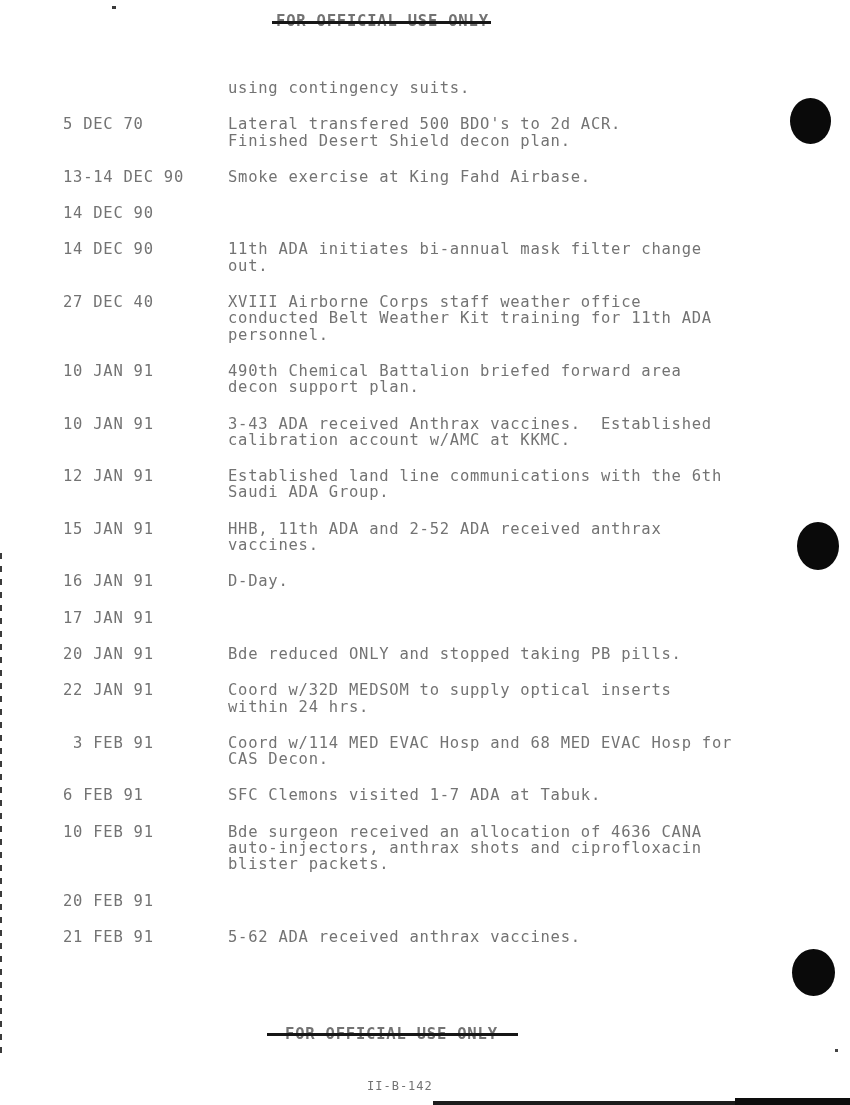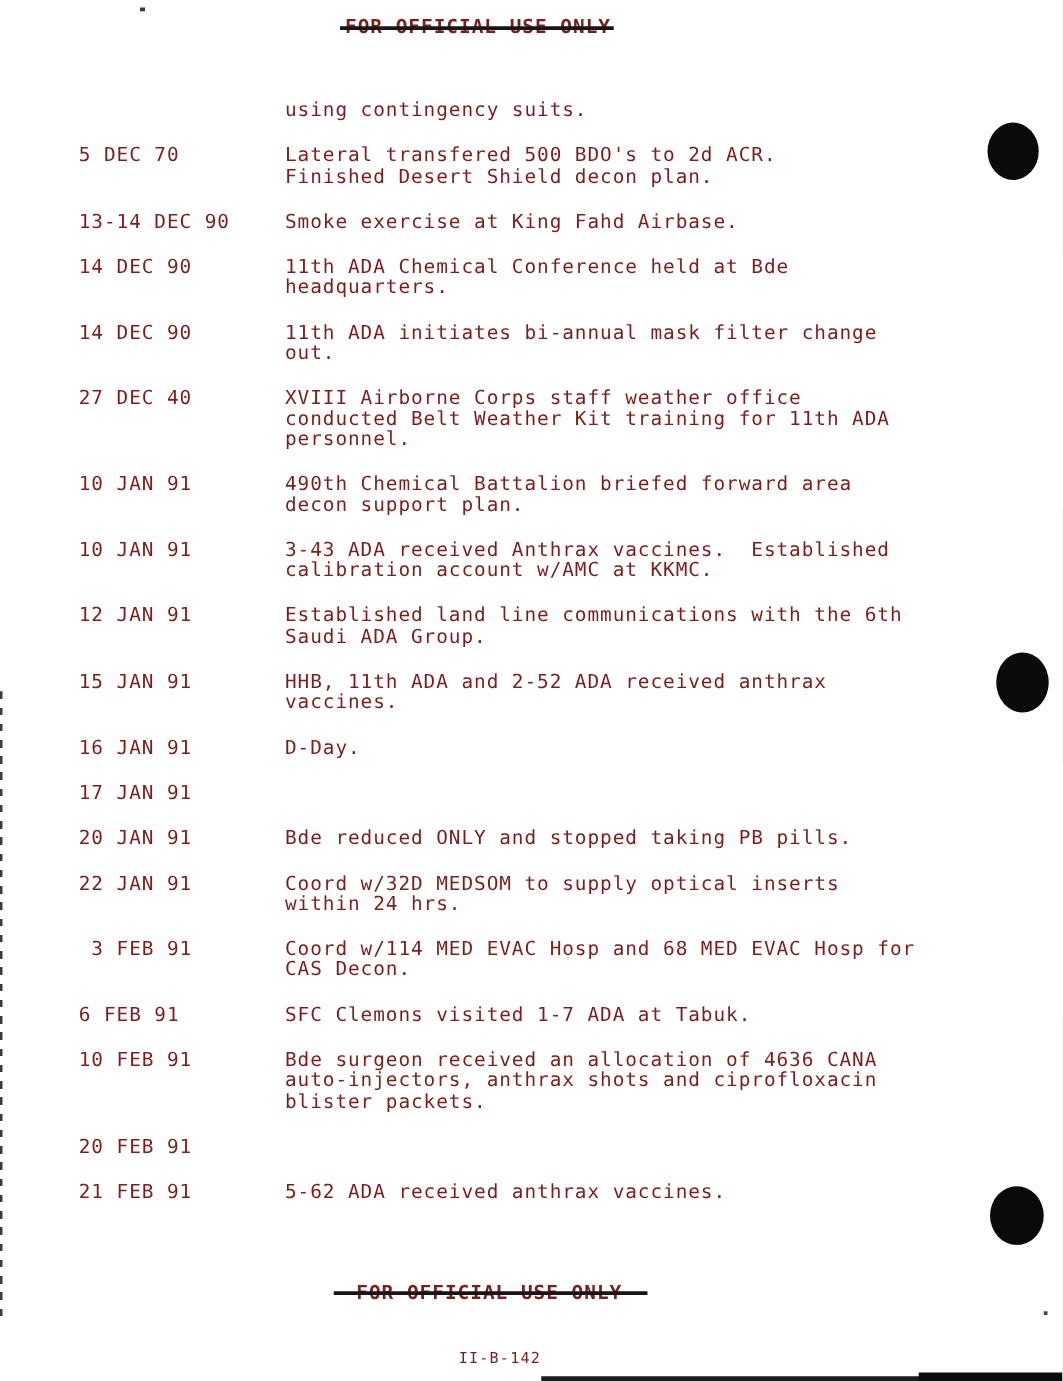--- a/index.html
+++ b/index.html
@@ -7,21 +7,21 @@
     padding: 0;
     background: #e8e8e8;
   }
   .page {
     position: relative;
     width: 850px;
     height: 1105px;
     background: #ffffff;
     overflow: hidden;
     font-family: "DejaVu Sans Mono", "Liberation Mono", monospace;
-    color: #7f1d1d;
+    color: #737373;
   }
   
   .banner {
     position: absolute;
     font-size: 15.5px;
     font-weight: bold;
     letter-spacing: 0.8px;
     white-space: pre;
   }
   .banner-top { left: 276px; top: 12px; }
@@ -100,22 +100,20 @@
         <span class="date">5 DEC 70</span>
         <span class="desc">Lateral transfered 500 BDO's to 2d ACR.
 Finished Desert Shield decon plan.</span>
       </div>
       <div class="entry">
         <span class="date">13-14 DEC 90</span>
         <span class="desc">Smoke exercise at King Fahd Airbase.</span>
       </div>
       <div class="entry">
         <span class="date">14 DEC 90</span>
-        <span class="desc">11th ADA Chemical Conference held at Bde
-headquarters.</span>
       </div>
       <div class="entry">
         <span class="date">14 DEC 90</span>
         <span class="desc">11th ADA initiates bi-annual mask filter change
 out.</span>
       </div>
       <div class="entry">
         <span class="date">27 DEC 40</span>
         <span class="desc">XVIII Airborne Corps staff weather office
 conducted Belt Weather Kit training for 11th ADA

